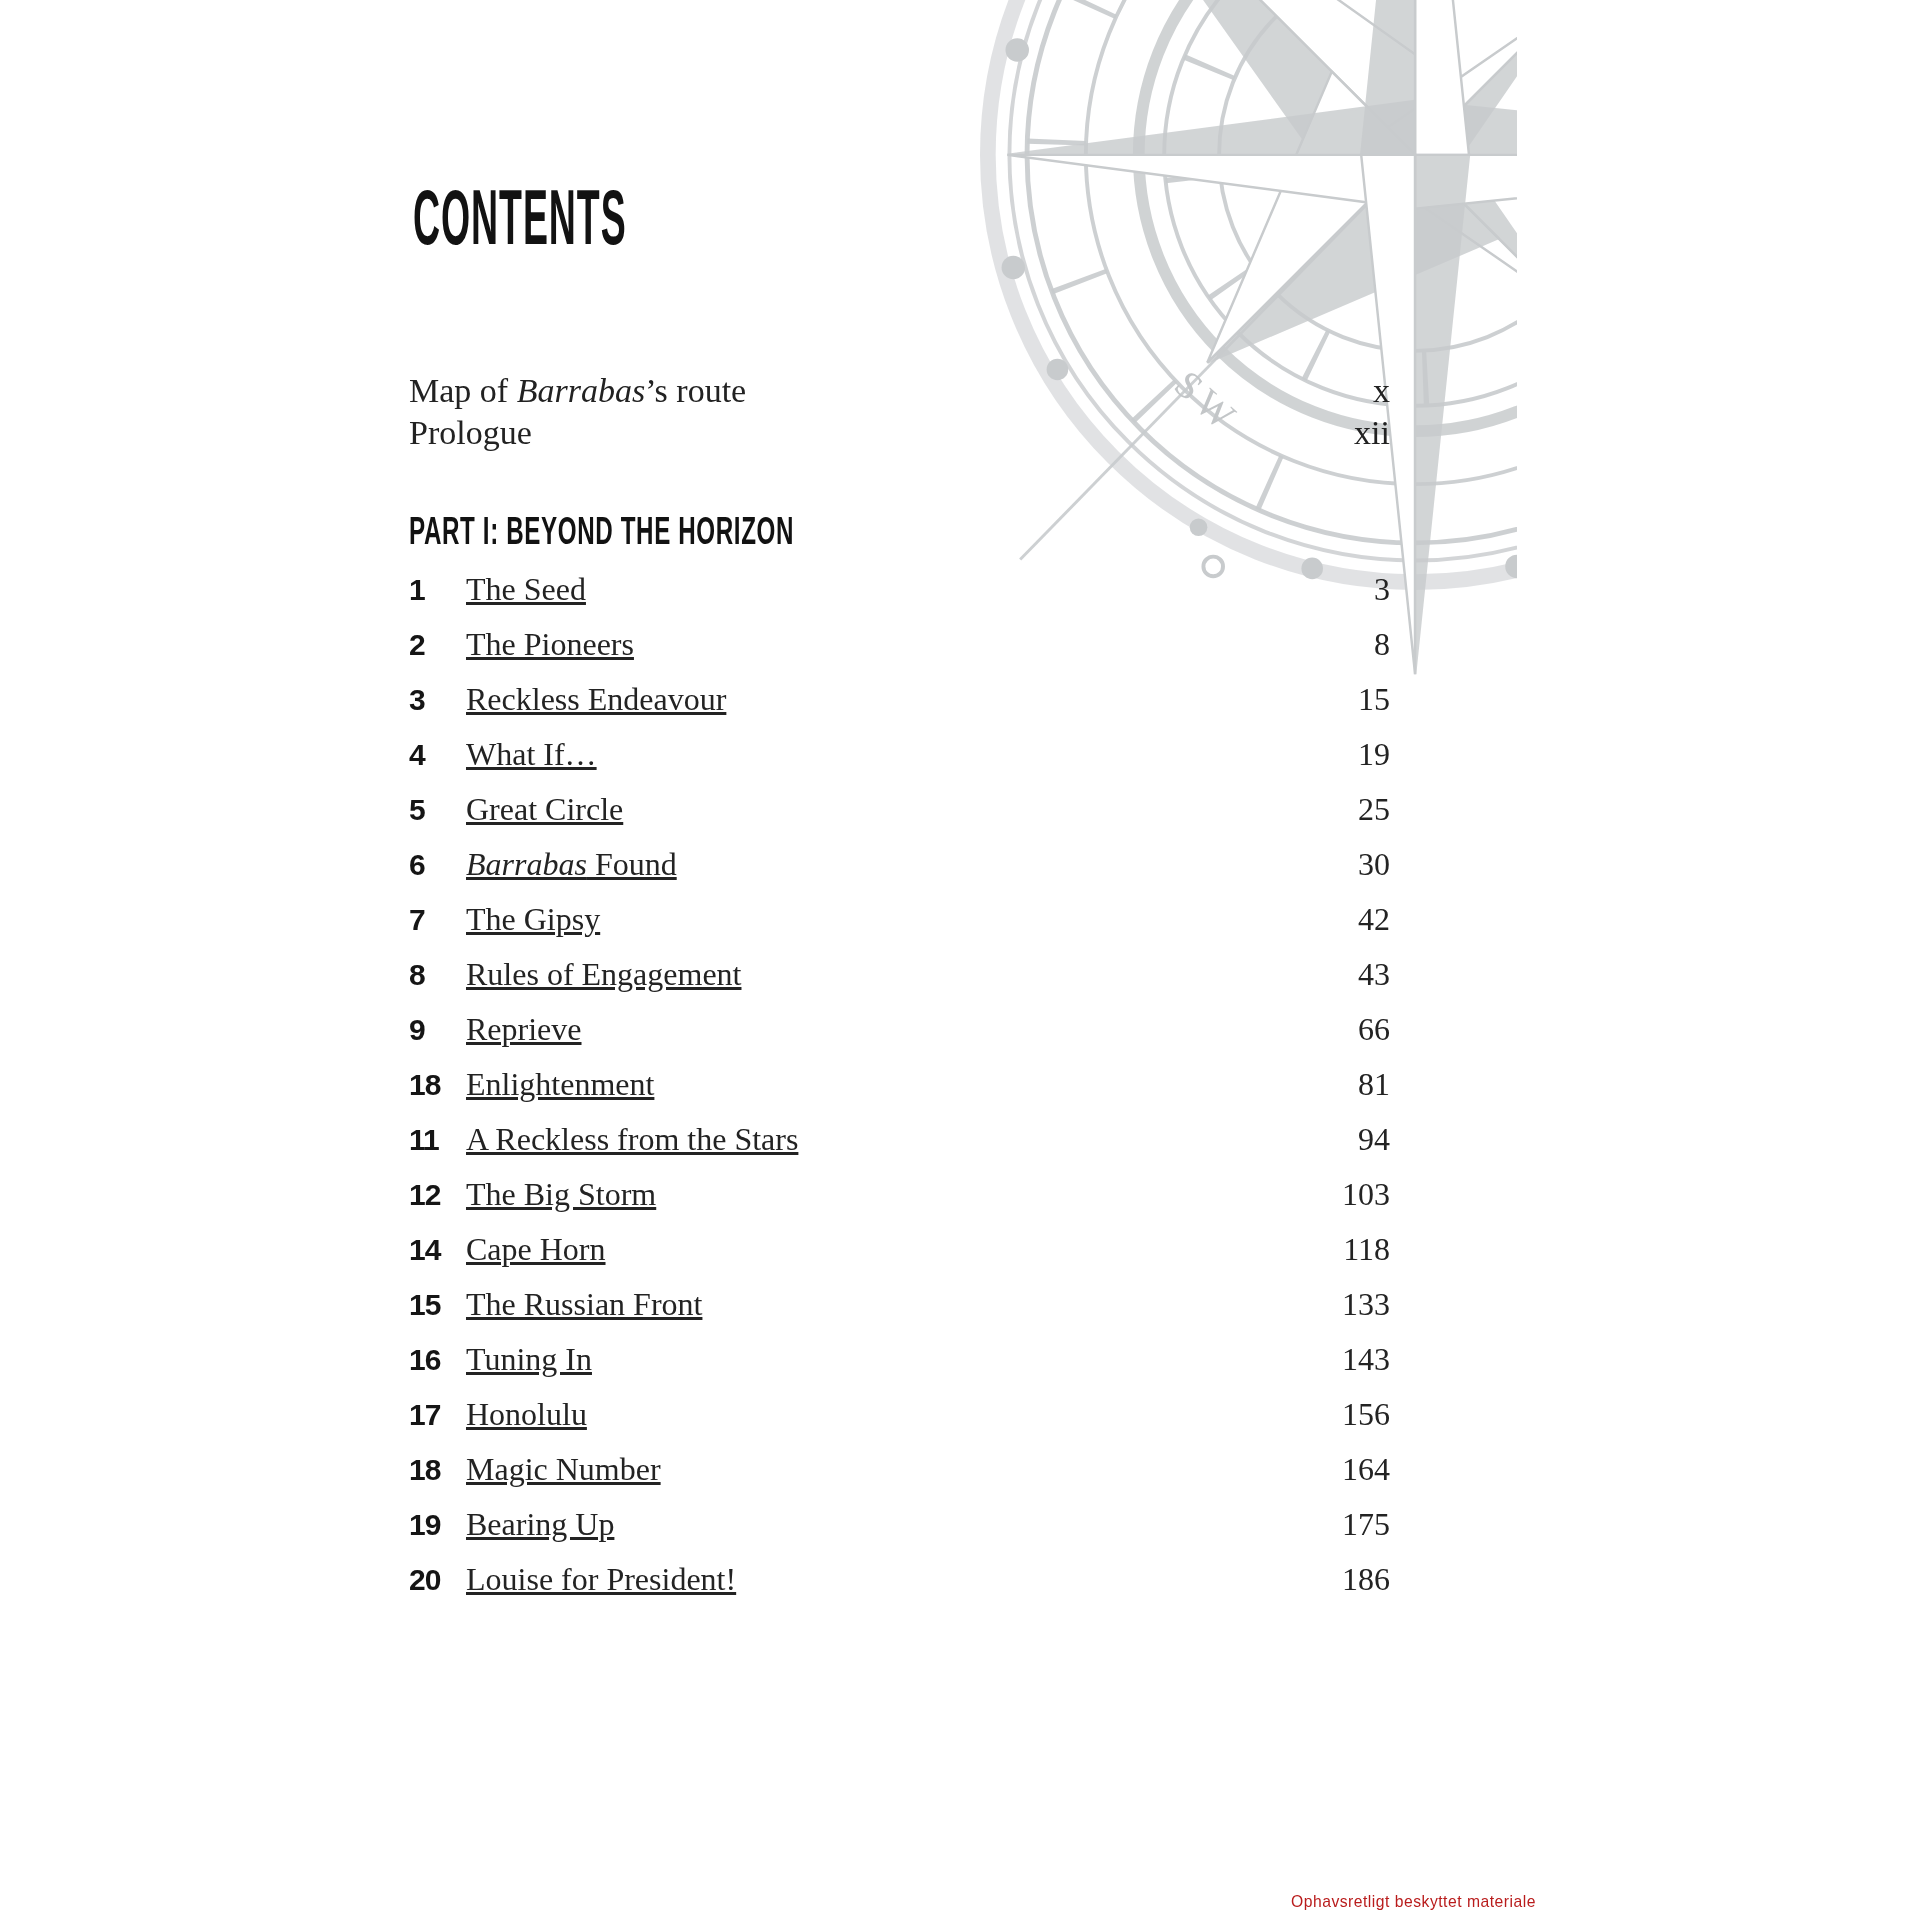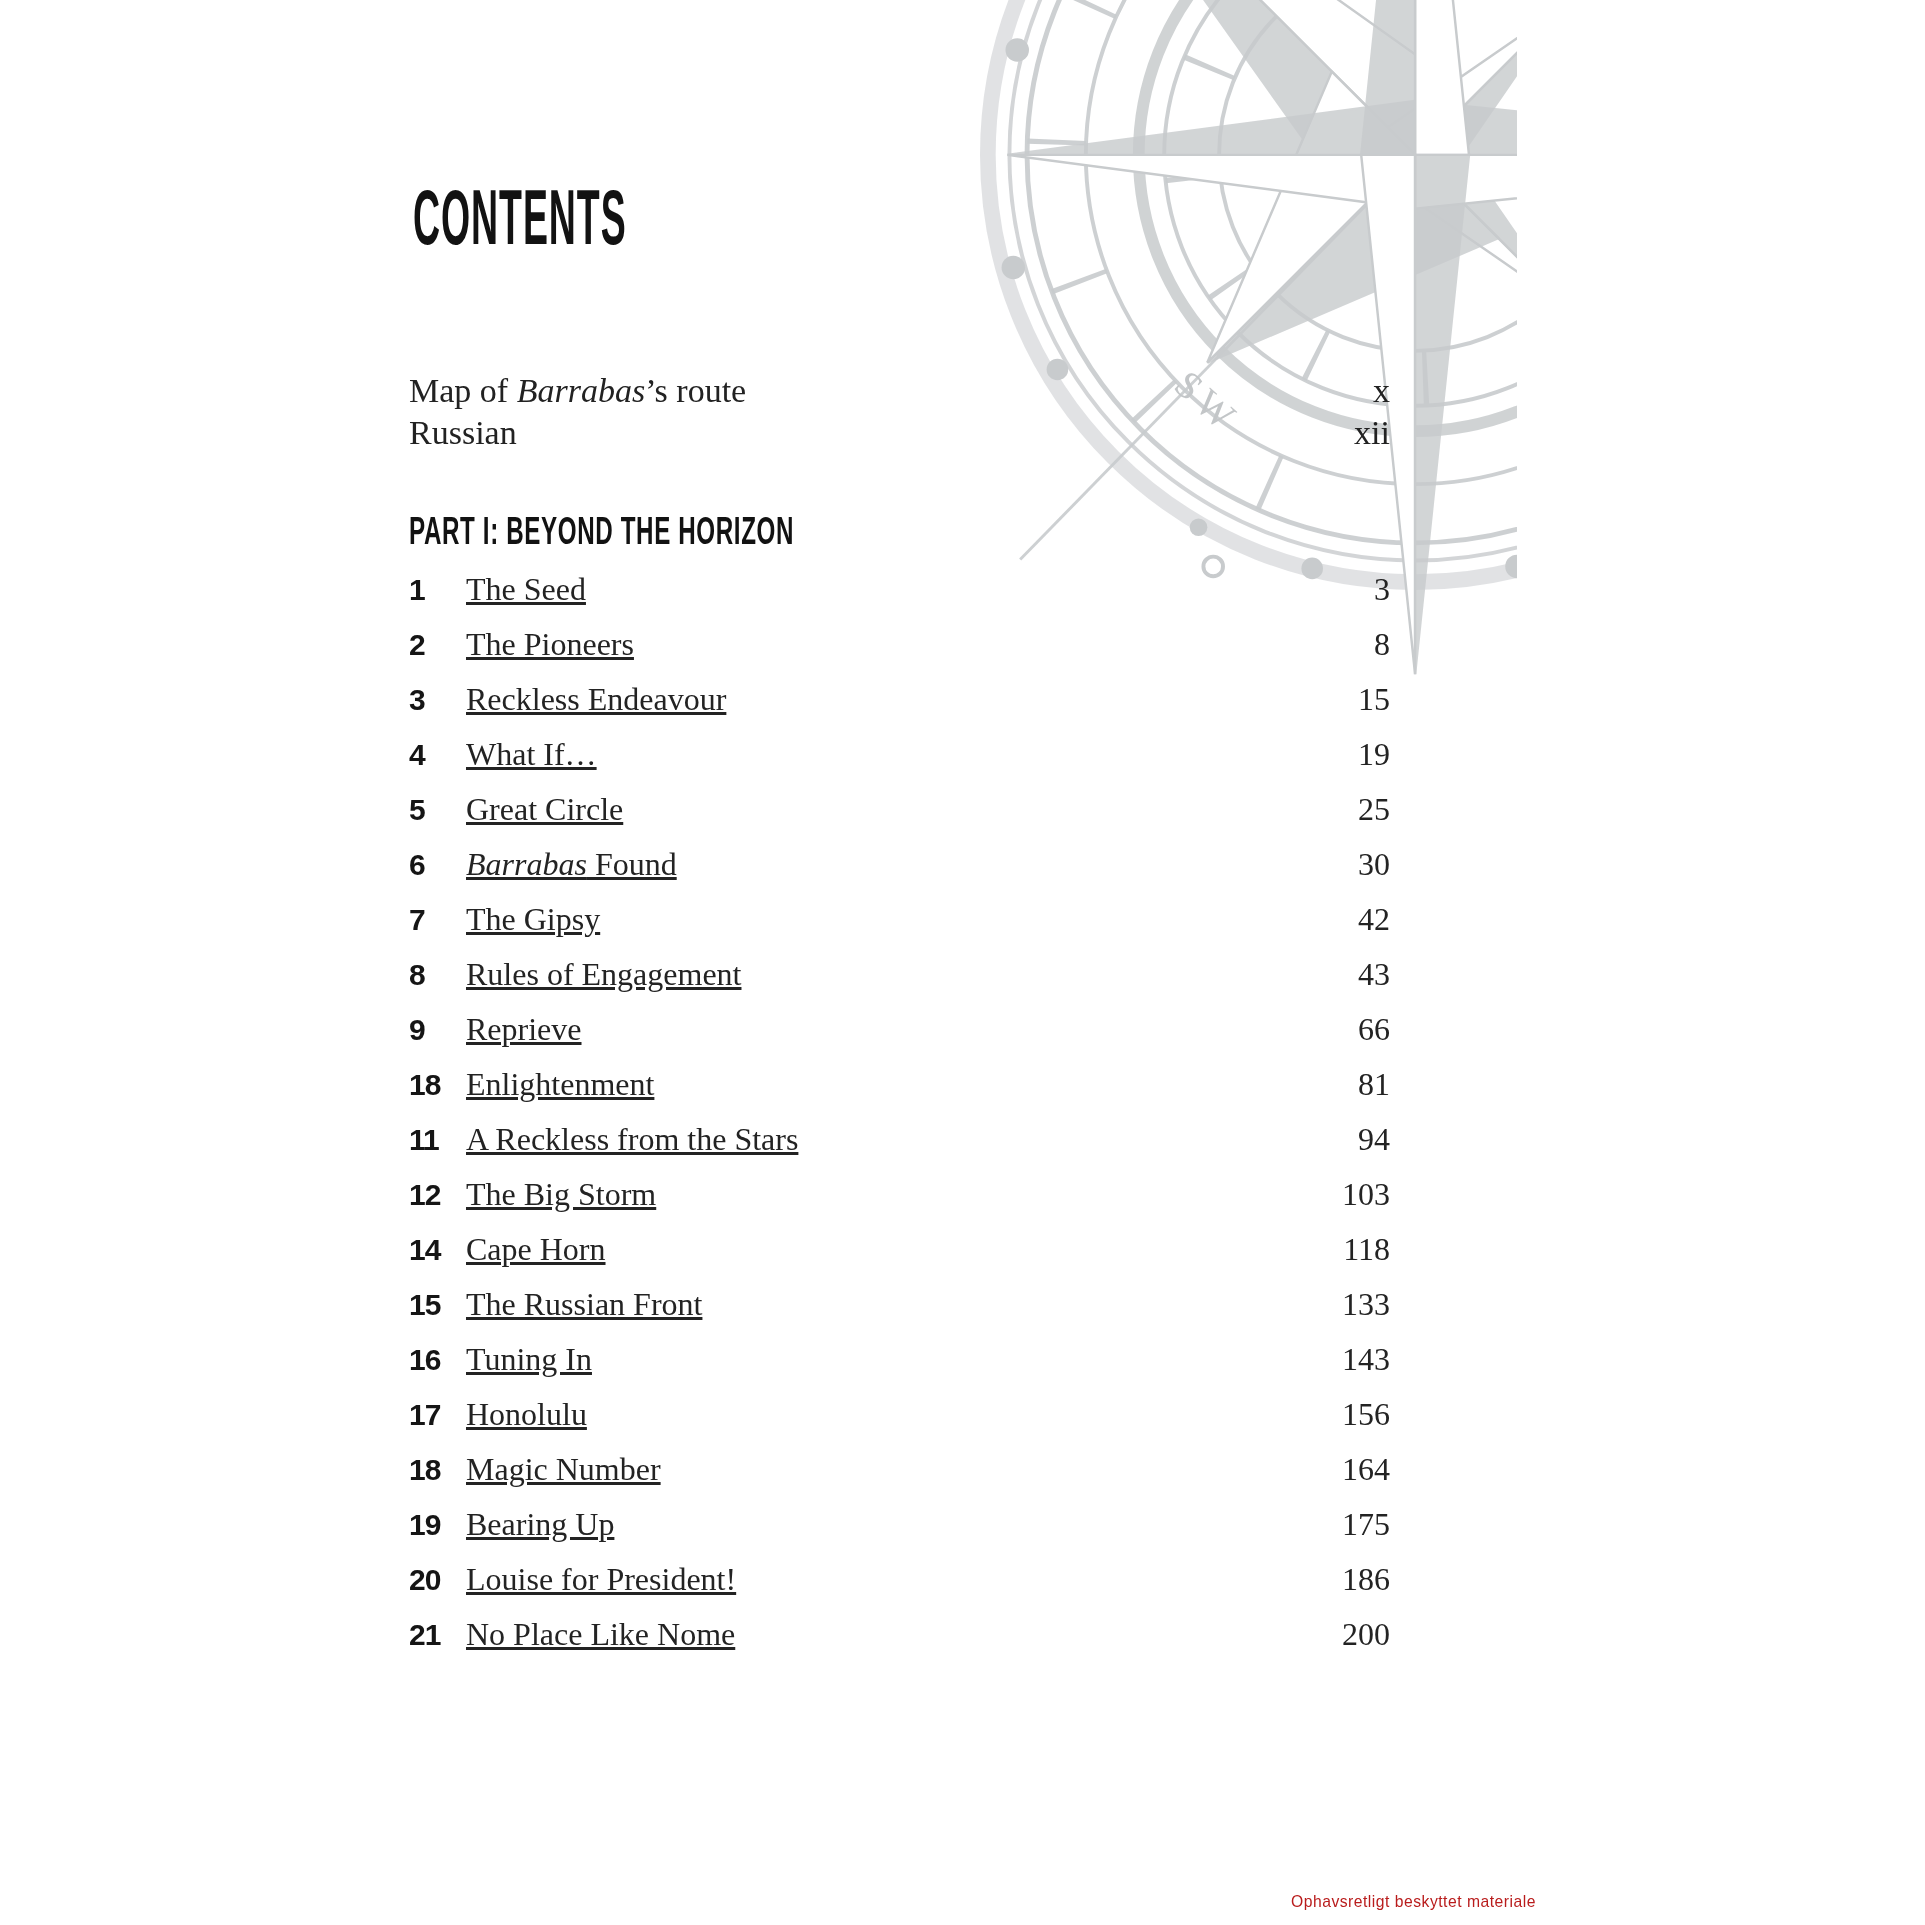--- a/index.html
+++ b/index.html
@@ -113,21 +113,21 @@
   </div>
 
   <div class="headline">CONTENTS</div>
 
   <div class="fm">
       <div class="fm-row">
         <span class="fm-title"><span>Map of </span><span class="it">Barrabas</span><span>’s route</span></span>
         <span class="fm-page">x</span>
       </div>
       <div class="fm-row">
-        <span class="fm-title"><span>Russian</span></span>
+        <span class="fm-title"><span>Prologue</span></span>
         <span class="fm-page">xii</span>
       </div>
     </div>
 
   <div class="part">PART I: BEYOND THE HORIZON</div>
 
   <div class="toc">
       <div class="toc-row">
         <span class="toc-num">1</span>
         <span class="toc-title"><span>The Seed</span></span>
@@ -216,23 +216,18 @@
       <div class="toc-row">
         <span class="toc-num">19</span>
         <span class="toc-title"><span>Bearing Up</span></span>
         <span class="toc-page">175</span>
       </div>
       <div class="toc-row">
         <span class="toc-num">20</span>
         <span class="toc-title"><span>Louise for President!</span></span>
         <span class="toc-page">186</span>
       </div>
-      <div class="toc-row">
-        <span class="toc-num">21</span>
-        <span class="toc-title"><span>No Place Like Nome</span></span>
-        <span class="toc-page">200</span>
-      </div>
     </div>
 
   <div class="watermark">Ophavsretligt beskyttet materiale</div>
 
 </div>
 
 
 </body></html>

